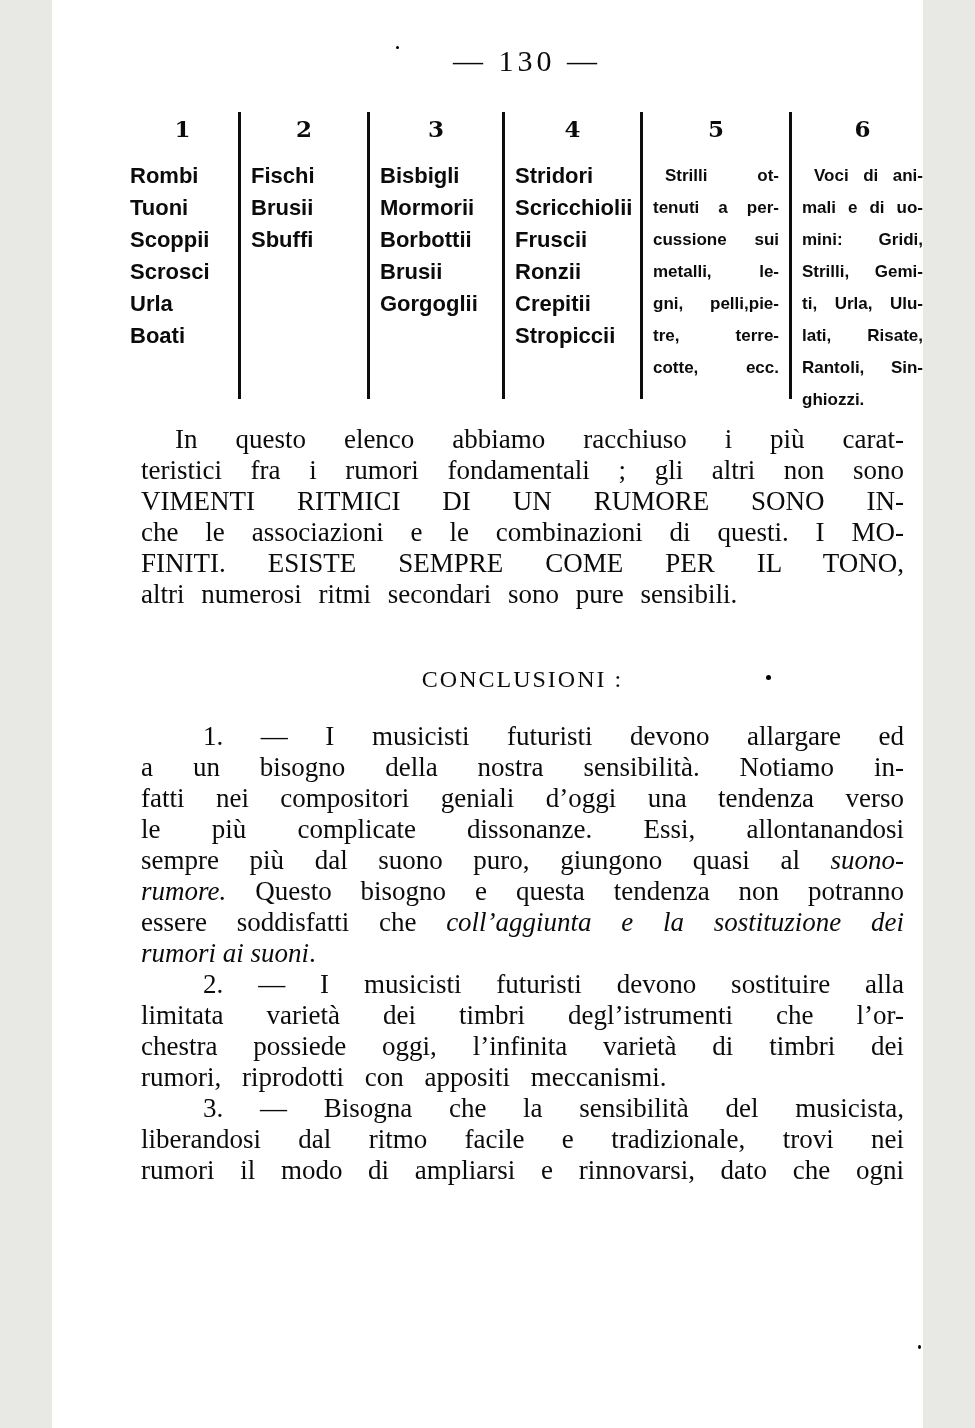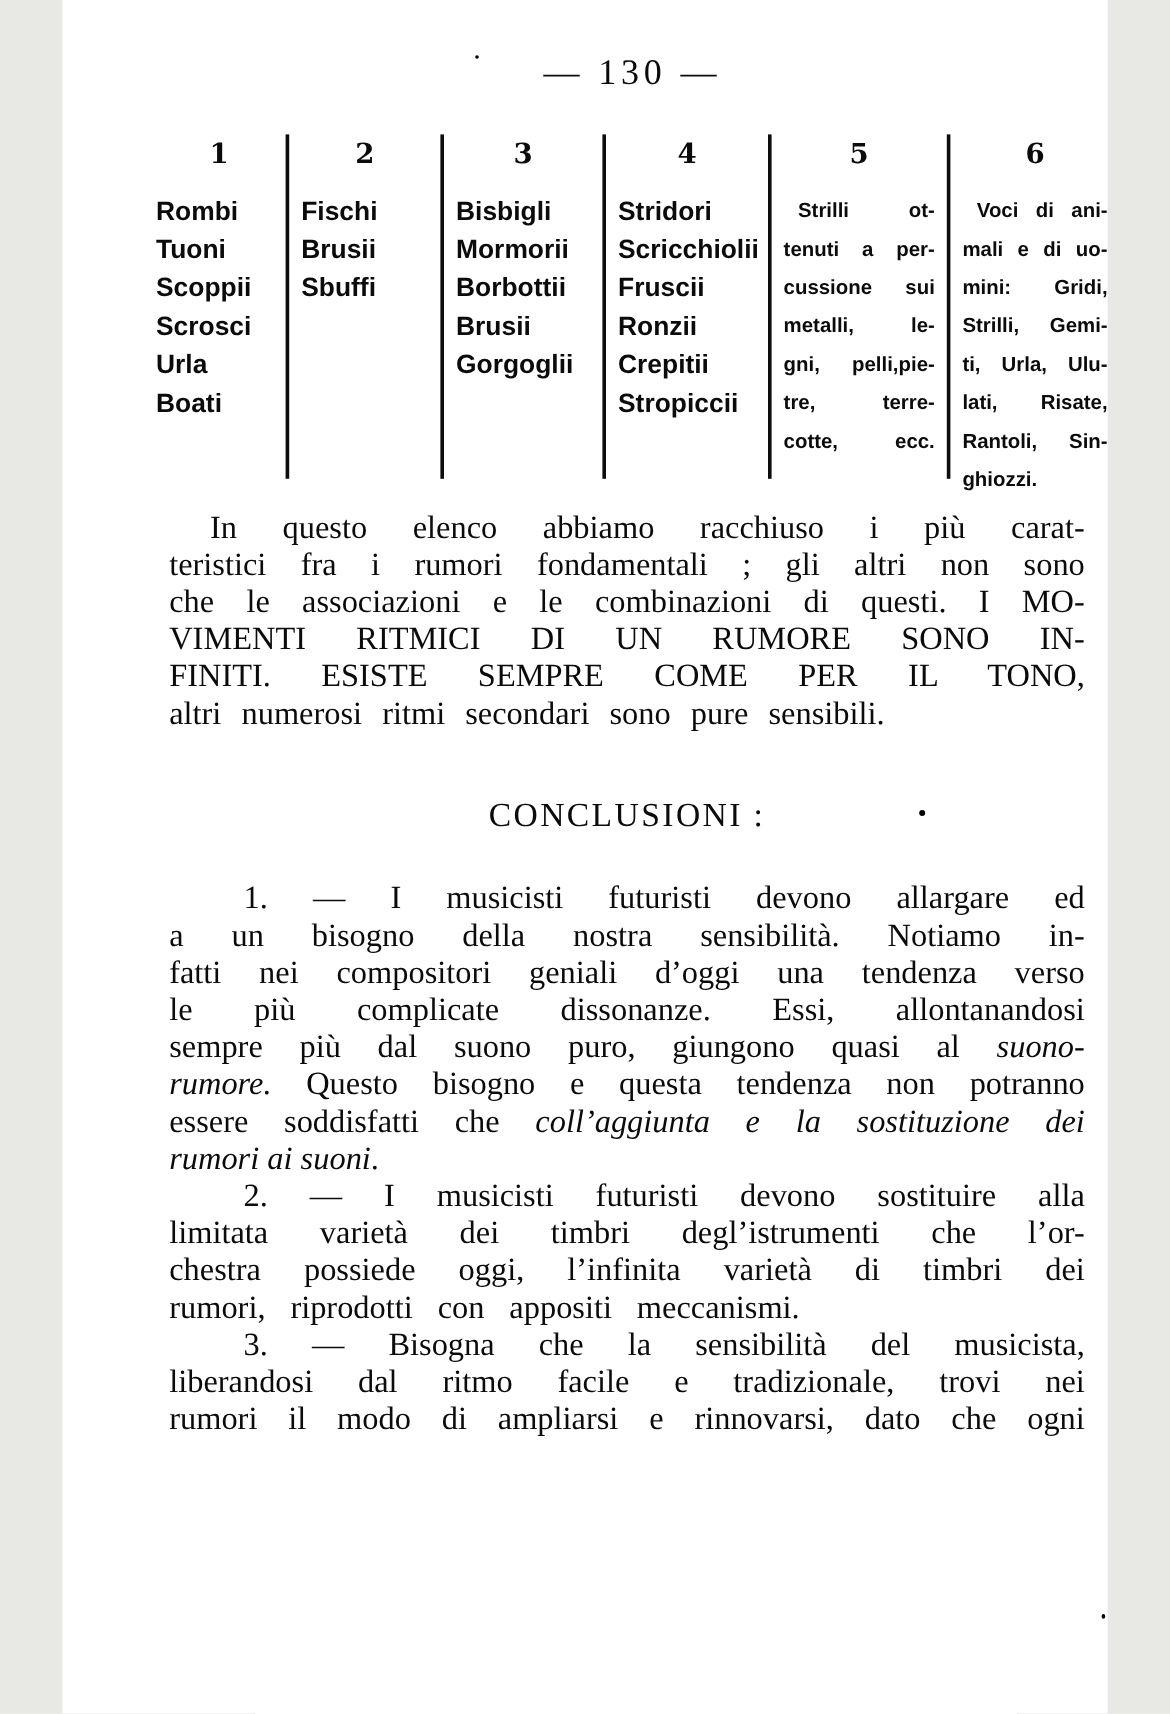--- a/index.html
+++ b/index.html
@@ -70,23 +70,23 @@
     text-align:justify;
     text-align-last:justify;
     min-height:31px;
   }
   .jline.first{text-indent:34px;}
   .jline.num-first{text-indent:62px;}
   .jline.last{text-align-last:left;}
   .jline.spread1{word-spacing:10px;}
   .jline.spread2{word-spacing:14px;}
   .conclusioni{
-    margin:54px 0 38px 0;
+    margin:54px 0 26px 0;
     text-align:center;
-    font-size:28px;font-weight:normal;
+    font-size:24px;font-weight:normal;
     letter-spacing:2px;
     line-height:31px;
   }
 
   
   .scan-line{
     position:absolute;top:-4px;left:951px;
     width:8px;height:1022px;background:#000;
     transform:rotate(0.35deg);transform-origin:top left;
   }
@@ -177,22 +177,22 @@
           <div class="cell-line">ghiozzi.</div>
         </div>
     </div>
   </div>
 
   <div class="body-text">
 
     <div class="paragraph">
       <div class="jline first">In questo elenco abbiamo racchiuso i più carat-</div>
       <div class="jline">teristici fra i rumori fondamentali ; gli altri non sono</div>
+      <div class="jline">VIMENTI RITMICI DI UN RUMORE SONO IN-</div>
       <div class="jline">che le associazioni e le combinazioni di questi. I MO-</div>
-      <div class="jline">VIMENTI RITMICI DI UN RUMORE SONO IN-</div>
       <div class="jline">FINITI. ESISTE SEMPRE COME PER IL TONO,</div>
       <div class="jline last spread1">altri numerosi ritmi secondari sono pure sensibili.</div>
     </div>
 
     <h2 class="conclusioni">CONCLUSIONI :</h2>
 
     <div class="paragraph">
       <div class="jline num-first">1. — I musicisti futuristi devono allargare ed</div>
       <div class="jline">a un bisogno della nostra sensibilità. Notiamo in-</div>
       <div class="jline">fatti nei compositori geniali d’oggi una tendenza verso</div>

